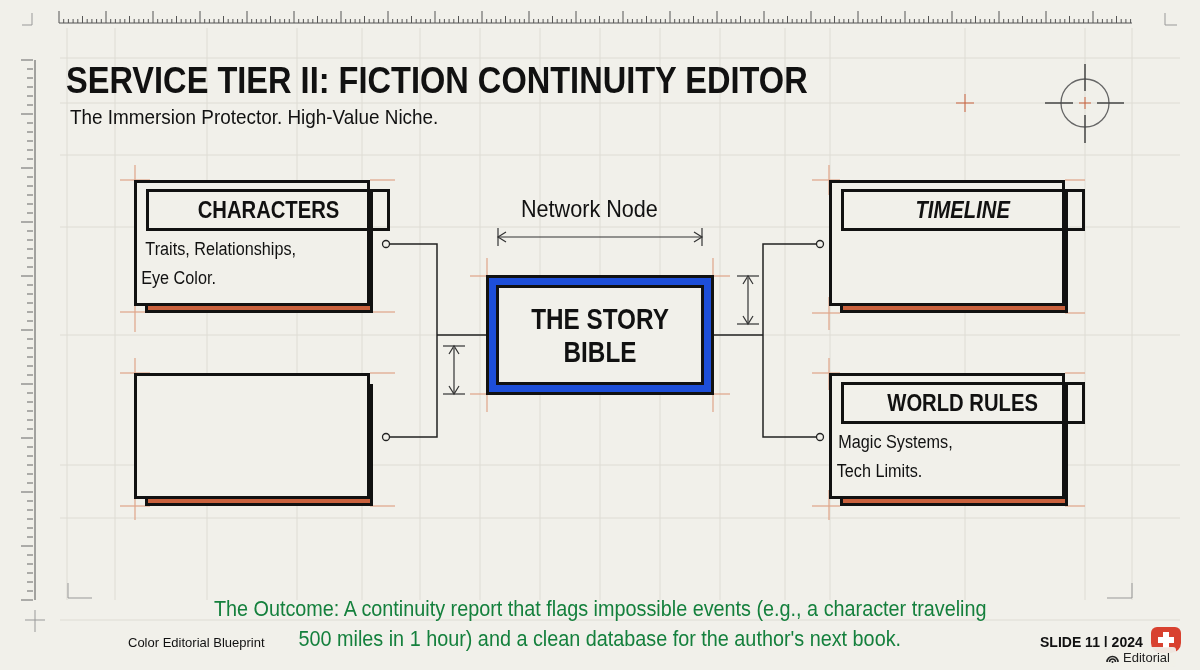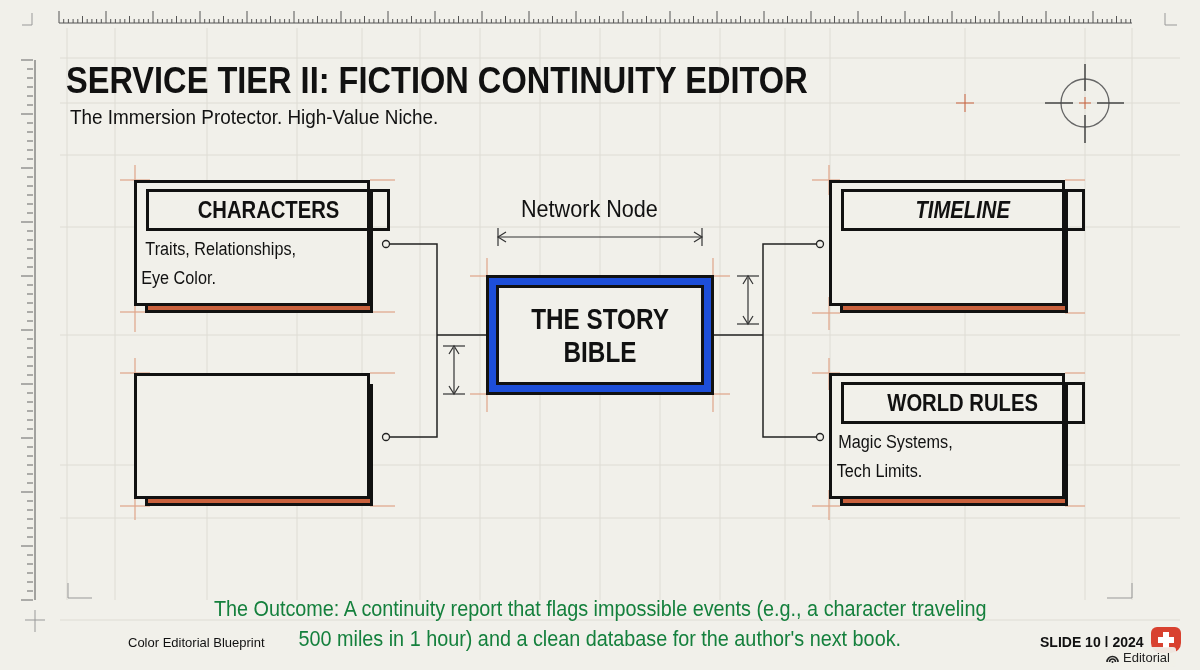--- a/index.html
+++ b/index.html
@@ -515,21 +515,21 @@
     <div class="inner">
       <span><span>THE STORY</span><br><span>BIBLE</span></span>
     </div>
   </div>
 
   <div class="abs outcome">
     <span>The Outcome: A continuity report that flags impossible events (e.g., a character traveling</span><br><span>500 miles in 1 hour) and a clean database for the author's next book.</span>
   </div>
 
   <div class="abs footer-left">Color Editorial Blueprint</div>
-  <div class="abs footer-right">SLIDE 10 | 2024</div>
+  <div class="abs footer-right">SLIDE 11 | 2024</div>
   <div class="abs shield"></div>
   <div class="abs badge">
     <svg width="13" height="11" viewBox="0 0 13 11">
       <path d="M1 10 A5.5 5.5 0 0 1 12 10" fill="none" stroke="#222" stroke-width="1.6"></path>
       <path d="M3.5 10 A3 3 0 0 1 9.5 10" fill="none" stroke="#222" stroke-width="1.6"></path>
       <circle cx="6.5" cy="10" r="1" fill="#222"></circle>
     </svg>
     <span>Editorial</span>
   </div>
 </div>

